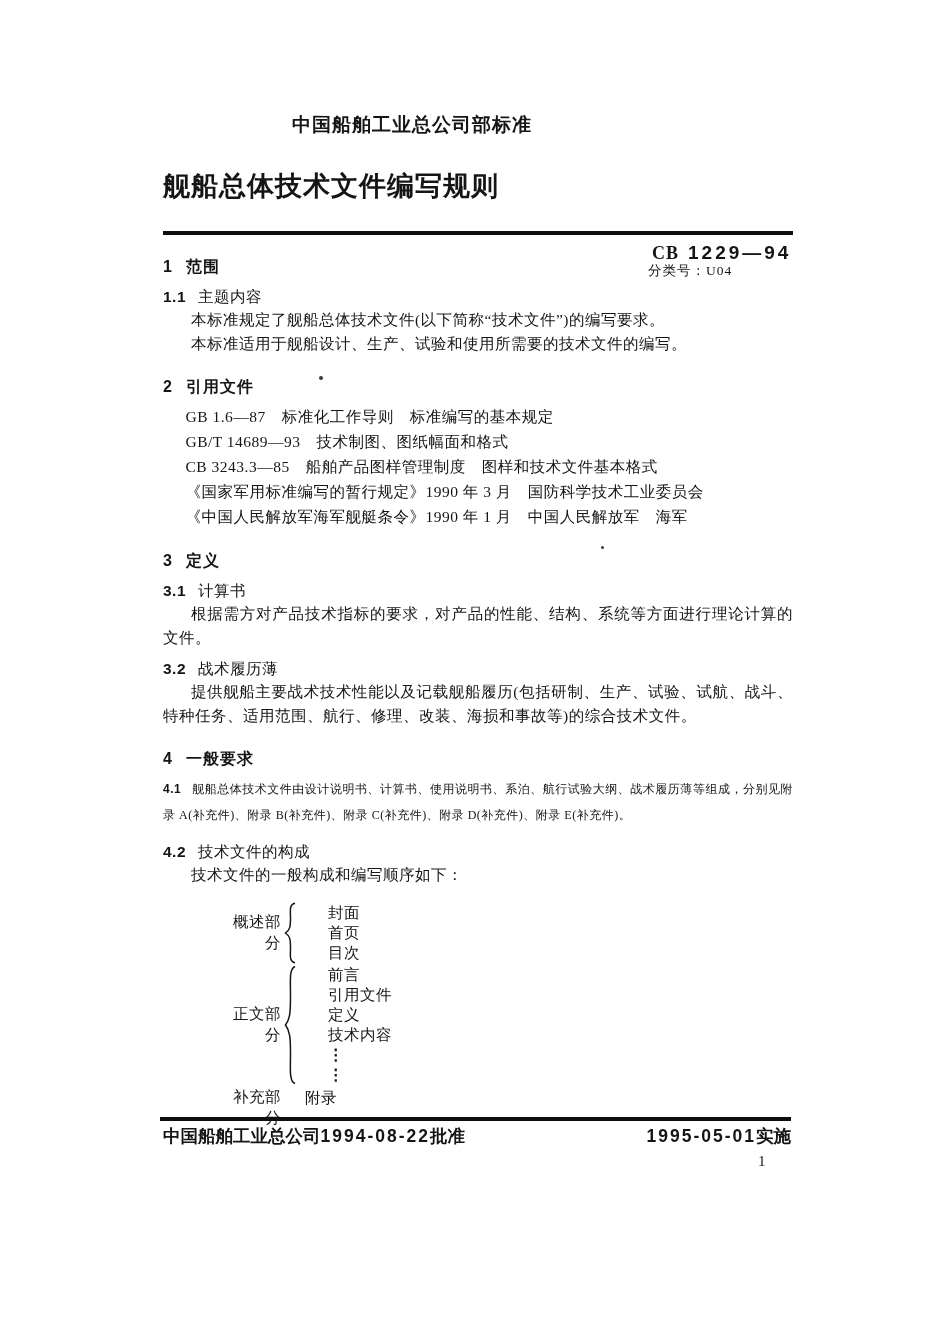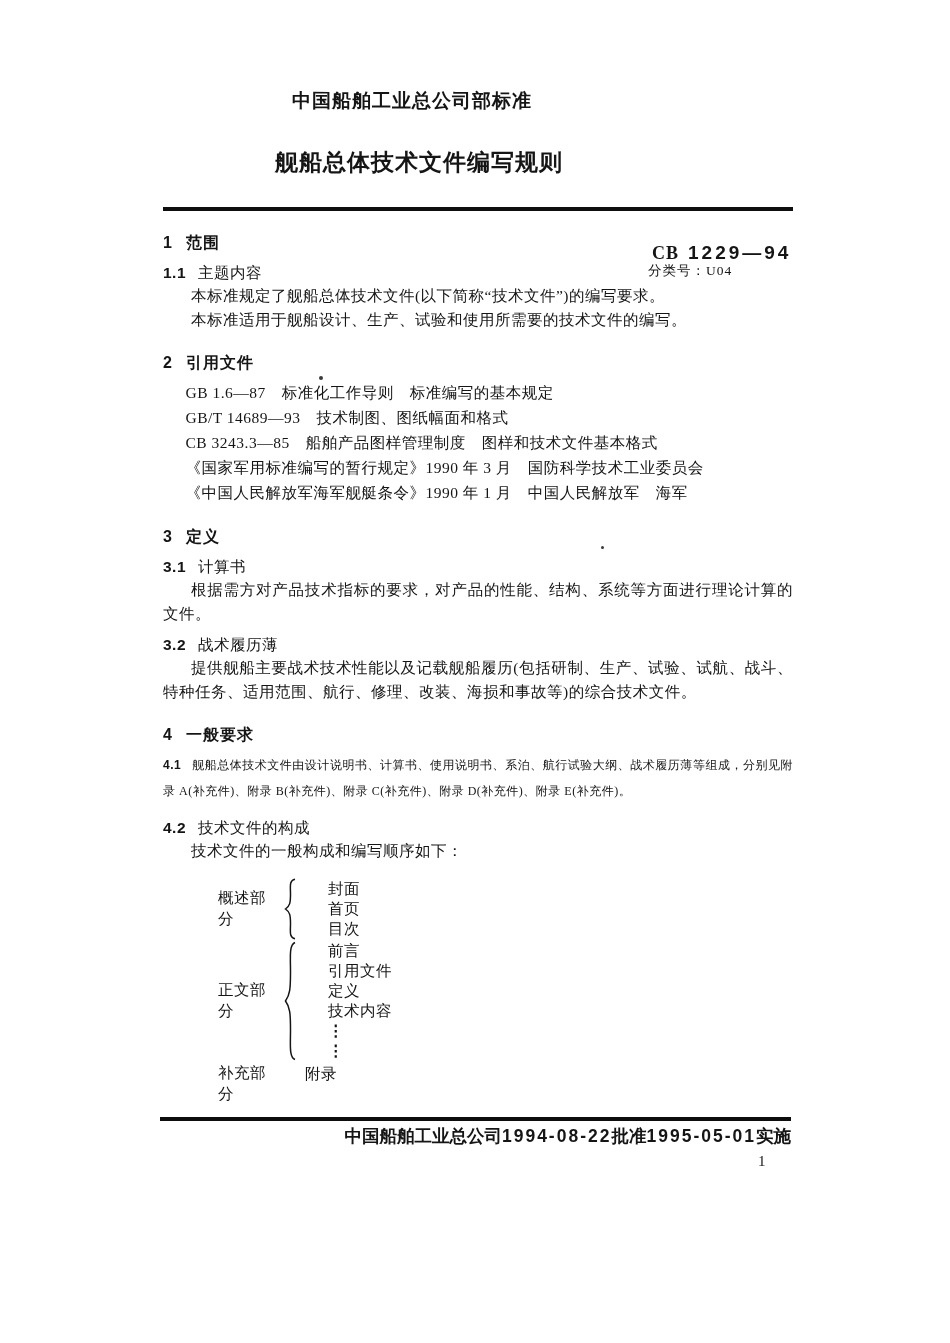--- a/index.html
+++ b/index.html
@@ -4,33 +4,33 @@
 <style>
   html,body{margin:0;padding:0;background:#ffffff;}
   .page{
     position:relative;width:950px;height:1343px;background:#ffffff;
     color:#151515;font-family:"Liberation Serif","DejaVu Serif",serif;
     overflow:hidden;
   }
   .content{padding:0 157px 0 163px;}
 
   
-  .doc-header{position:relative;padding-top:89px;}
+  .doc-header{position:relative;padding-top:113px;}
   .h-org{
     margin-left:129px;font-family:"Liberation Sans","DejaVu Sans",sans-serif;
     font-weight:bold;font-size:19px;line-height:23px;letter-spacing:1px;
   }
   .h-code{position:absolute;left:489px;top:243px;line-height:1;white-space:nowrap;}
   .h-code .cb{font-family:"Liberation Serif",serif;font-weight:bold;font-size:18px;margin-right:9px;letter-spacing:1px;}
   .h-code .num{font-family:"Liberation Sans","DejaVu Sans",sans-serif;font-weight:bold;font-size:19px;letter-spacing:3px;}
   .h-class{position:absolute;left:485px;top:263px;font-size:13.5px;letter-spacing:1px;line-height:15px;}
   .h-title{
-    margin-left:112px;margin-top:37px;
+    margin-top:37px;
     font-family:"Liberation Sans","DejaVu Sans",sans-serif;
-    font-weight:bold;font-size:23px;line-height:26px;letter-spacing:1px;
+    font-weight:bold;font-size:27px;line-height:26px;letter-spacing:1px;
   }
 
   .rule-top{margin-top:32px;height:4px;background:#0e0e0e;}
 
   
   .h1{
     font-family:"Liberation Sans","DejaVu Sans",sans-serif;font-weight:bold;
     font-size:16px;line-height:21px;margin-top:21px;letter-spacing:1px;
   }
   .h1 .num{margin-right:13px;}
@@ -39,33 +39,33 @@
   .para{margin:0;font-size:15.5px;line-height:23.5px;text-align:justify;text-indent:1.8em;letter-spacing:0.5px;}
   .refs{margin-top:7px;}
   .ref{font-size:15.5px;line-height:25px;margin-left:1.45em;letter-spacing:0.5px;}
   .p41{margin-top:7px;font-size:12px;line-height:26px;text-align:justify;letter-spacing:0.5px;}
   .p41 .num{font-family:"Liberation Sans","DejaVu Sans",sans-serif;font-weight:bold;margin-right:11px;}
   .lead{margin-top:0;font-size:15.5px;line-height:23px;text-indent:1.8em;letter-spacing:0.5px;}
 
   
   .diagram{margin:7px 0 0 55px;font-size:15.5px;letter-spacing:0.5px;}
   .dgroup{display:flex;align-items:center;}
-  .dlabel{flex:0 0 auto;width:63px;}
+  .dlabel{flex:0 0 auto;width:63px;text-align:right;}
   .brace{flex:0 0 auto;margin:0 2px 0 3px;display:block;}
   .ditems{flex:0 0 auto;margin-left:30px;}
   .ditem{line-height:20px;}
   .ditem.dots{font-weight:bold;line-height:20px;}
   .dsup{display:flex;margin-top:1px;}
   .dsup .sup-item{margin-left:24px;line-height:21px;}
 
   
   .footer-rule{position:absolute;left:160px;top:1117px;width:631px;height:4px;background:#0d0d0d;}
   .footer-row{
     position:absolute;left:163px;top:1126px;width:628px;
-    display:flex;justify-content:flex-end;
+    display:flex;justify-content:space-between;
     font-family:"Liberation Sans","DejaVu Sans",sans-serif;font-weight:bold;
     font-size:17.5px;line-height:21px;white-space:nowrap;
   }
   .f-date{letter-spacing:2px;}
   .page-num{position:absolute;left:758px;top:1153px;font-size:15px;}
 
   
   .speck{position:absolute;background:#3a3a3a;border-radius:50%;}
 </style>
 </head>

